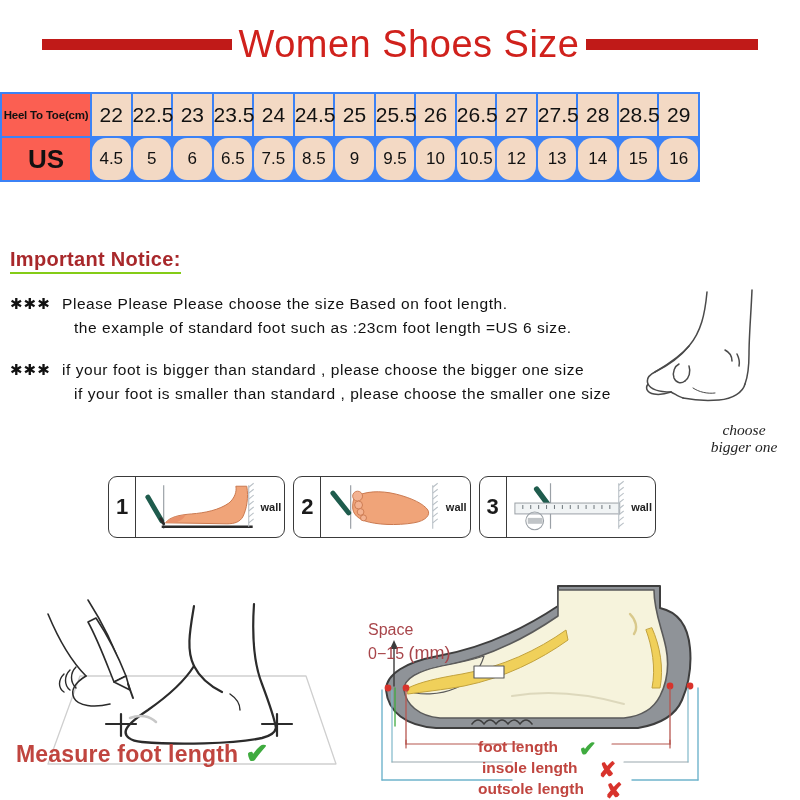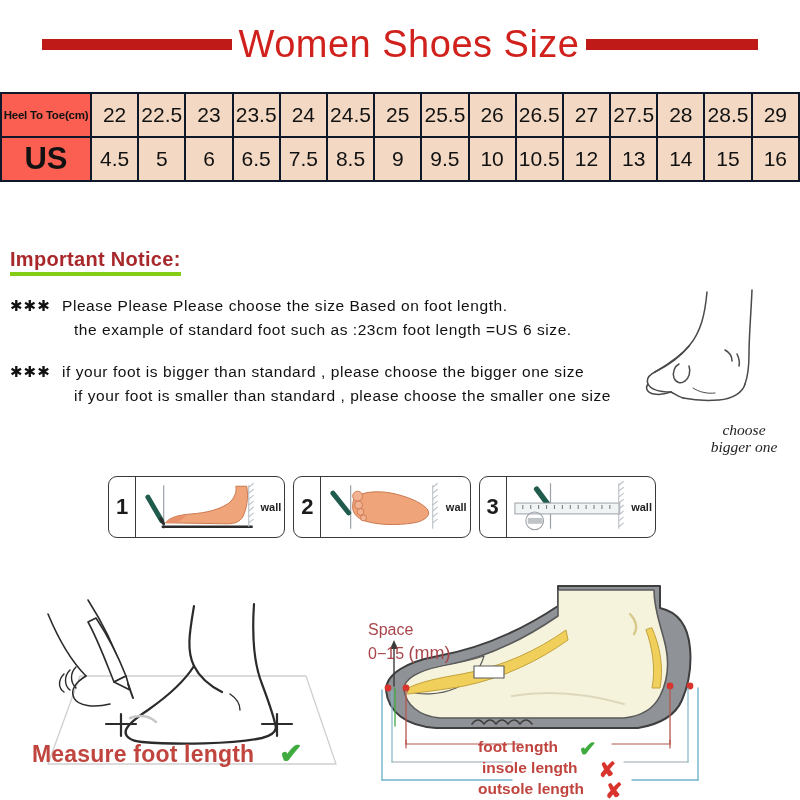--- a/index.html
+++ b/index.html
@@ -38,57 +38,57 @@
     letter-spacing: 0.5px;
     white-space: nowrap;
     padding: 0 6px;
     font-family: "Liberation Sans", sans-serif;
   }
 
   
   #size-table {
     position: absolute;
     left: 0; top: 92px;
-    width: 800px;
+    width: 700px;
     border-collapse: separate;
     border-spacing: 2px;
-    background: #0f172a;
+    background: #3b82f6;
     table-layout: fixed;
   }
   #size-table td {
     text-align: center;
     vertical-align: middle;
     font-family: "Liberation Sans", sans-serif;
     color: #111;
     padding: 0;
   }
   .row-label {
     background: #fb5f52;
     width: 88px;
     font-weight: 700;
   }
   .row-label.small { font-size: 11.5px; letter-spacing: -0.2px; }
-  .row-label.big   { font-size: 31px; }
+  .row-label.big   { font-size: 26px; }
   .cell-tan  { background: #f3d9c4; }
   .cell-cyan { background: #24c4f4; }
   tr.r-cm td:not(.row-label) { height: 42px; font-size: 21px; }
-  tr.r-us td:not(.row-label) { height: 42px; font-size: 21px; }
+  tr.r-us td:not(.row-label) { height: 42px; font-size: 17px; border-radius: 14px; }
   tr.r-eu td:not(.row-label) { height: 42px; font-size: 22px; }
 
   
   #notice {
     position: absolute;
     left: 10px; top: 248px;
     width: 680px;
   }
   #notice-heading {
     color: #a8282b;
     font-size: 20px;
     font-weight: 600;
-    border-bottom: 4px solid #84cc16;
+    border-bottom: 2px solid #84cc16;
     display: inline-block;
     padding-bottom: 1px;
     letter-spacing: 0.3px;
   }
   .notice-block { margin-top: 18px; }
   .notice-row {
     display: flex;
     align-items: flex-start;
     font-size: 15.5px;
     color: #111;
@@ -167,28 +167,28 @@
 
   
   #measure-panel {
     position: absolute;
     left: 18px; top: 578px;
     width: 348px; height: 215px;
   }
   #measure-panel svg { display: block; width: 100%; height: 100%; }
   #measure-caption {
     position: absolute;
-    left: 32px; top: 740px;
+    left: 16px; top: 740px;
     font-size: 23px;
     font-weight: 700;
     color: #c0453f;
     letter-spacing: 0.2px;
     display: flex;
     align-items: center;
-    gap: 25px;
+    gap: 7px;
   }
   .tick-green {
     color: #3fab3f;
     font-size: 28px;
     font-weight: 700;
     line-height: 1;
   }
 
   
   #shoe-panel {

